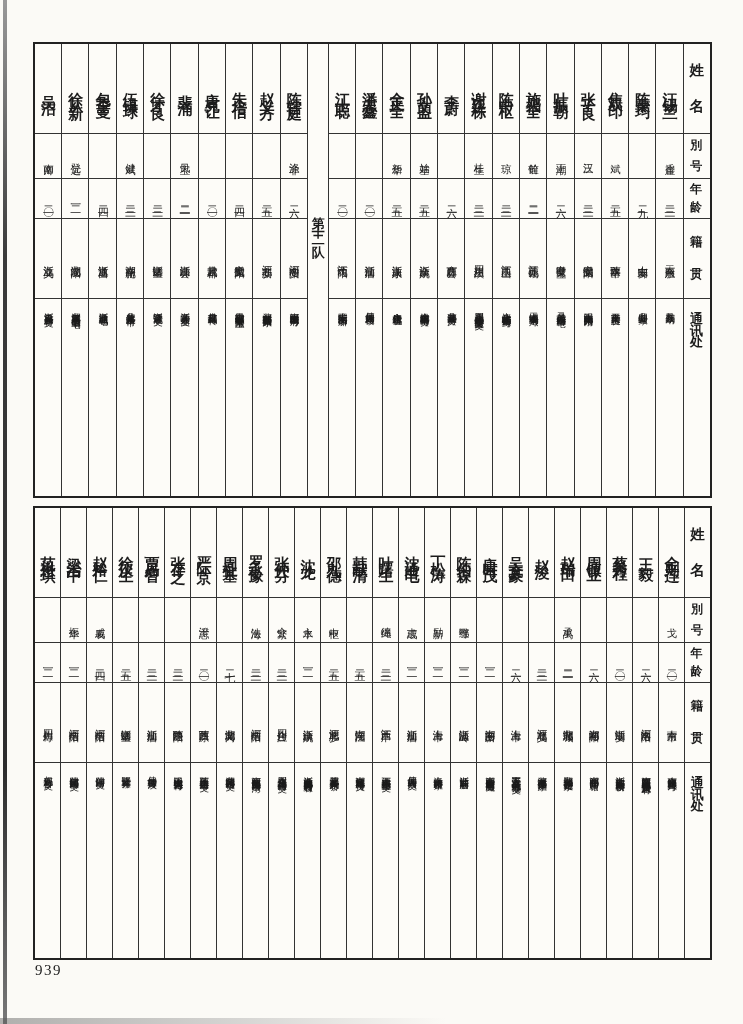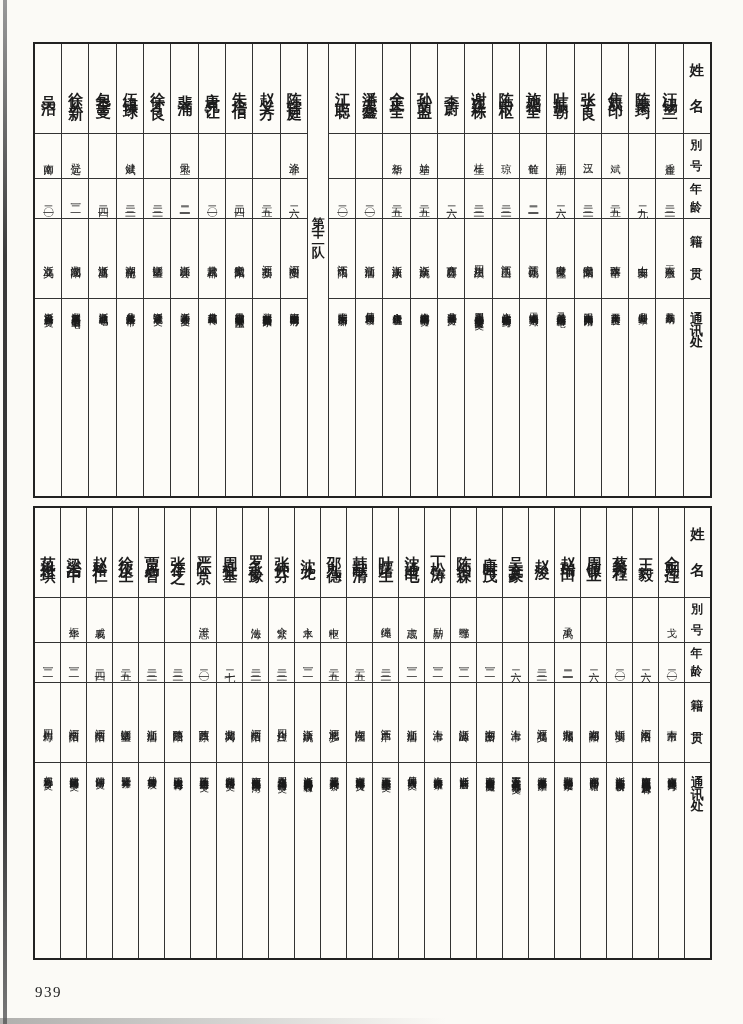--- a/index.html
+++ b/index.html
@@ -70,21 +70,21 @@
   .divider-col {
     flex: 0 0 21px;
     writing-mode: vertical-rl; text-orientation: upright;
     display: flex; align-items: center; justify-content: center;
     border-left: 1px solid #333;
     font-weight: 700; font-size: 13px; letter-spacing: .75em;
     padding-bottom: 90px;
   }
 
   .page-number {
-    margin-top: 24px; padding-left: 2px;
+    margin-top: 2px; padding-left: 2px;
     font-size: 15px; letter-spacing: 1.5px; color: #222;
   }
 </style>
 </head>
 <body>
 
 <div class="scan-edge-left"></div>
 <div class="scan-edge-bottom"></div>
 
 <div class="content">

